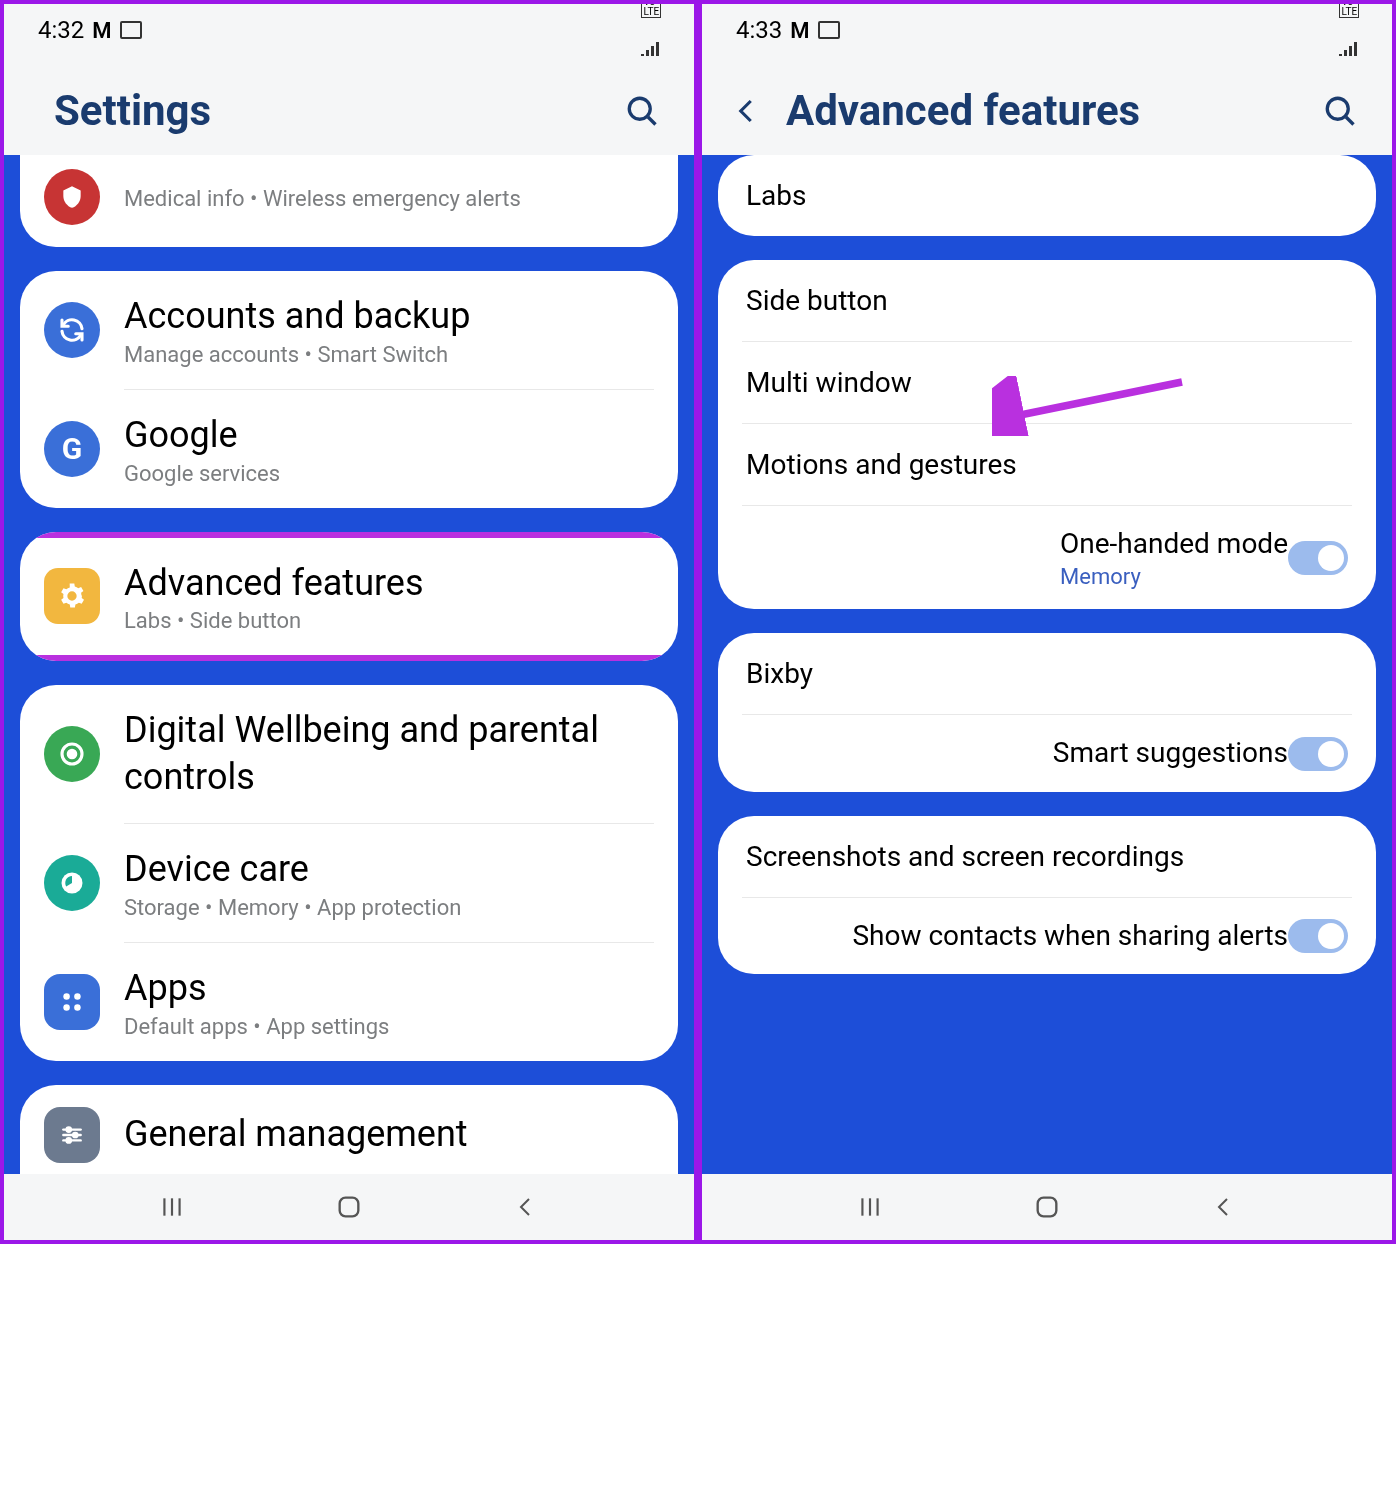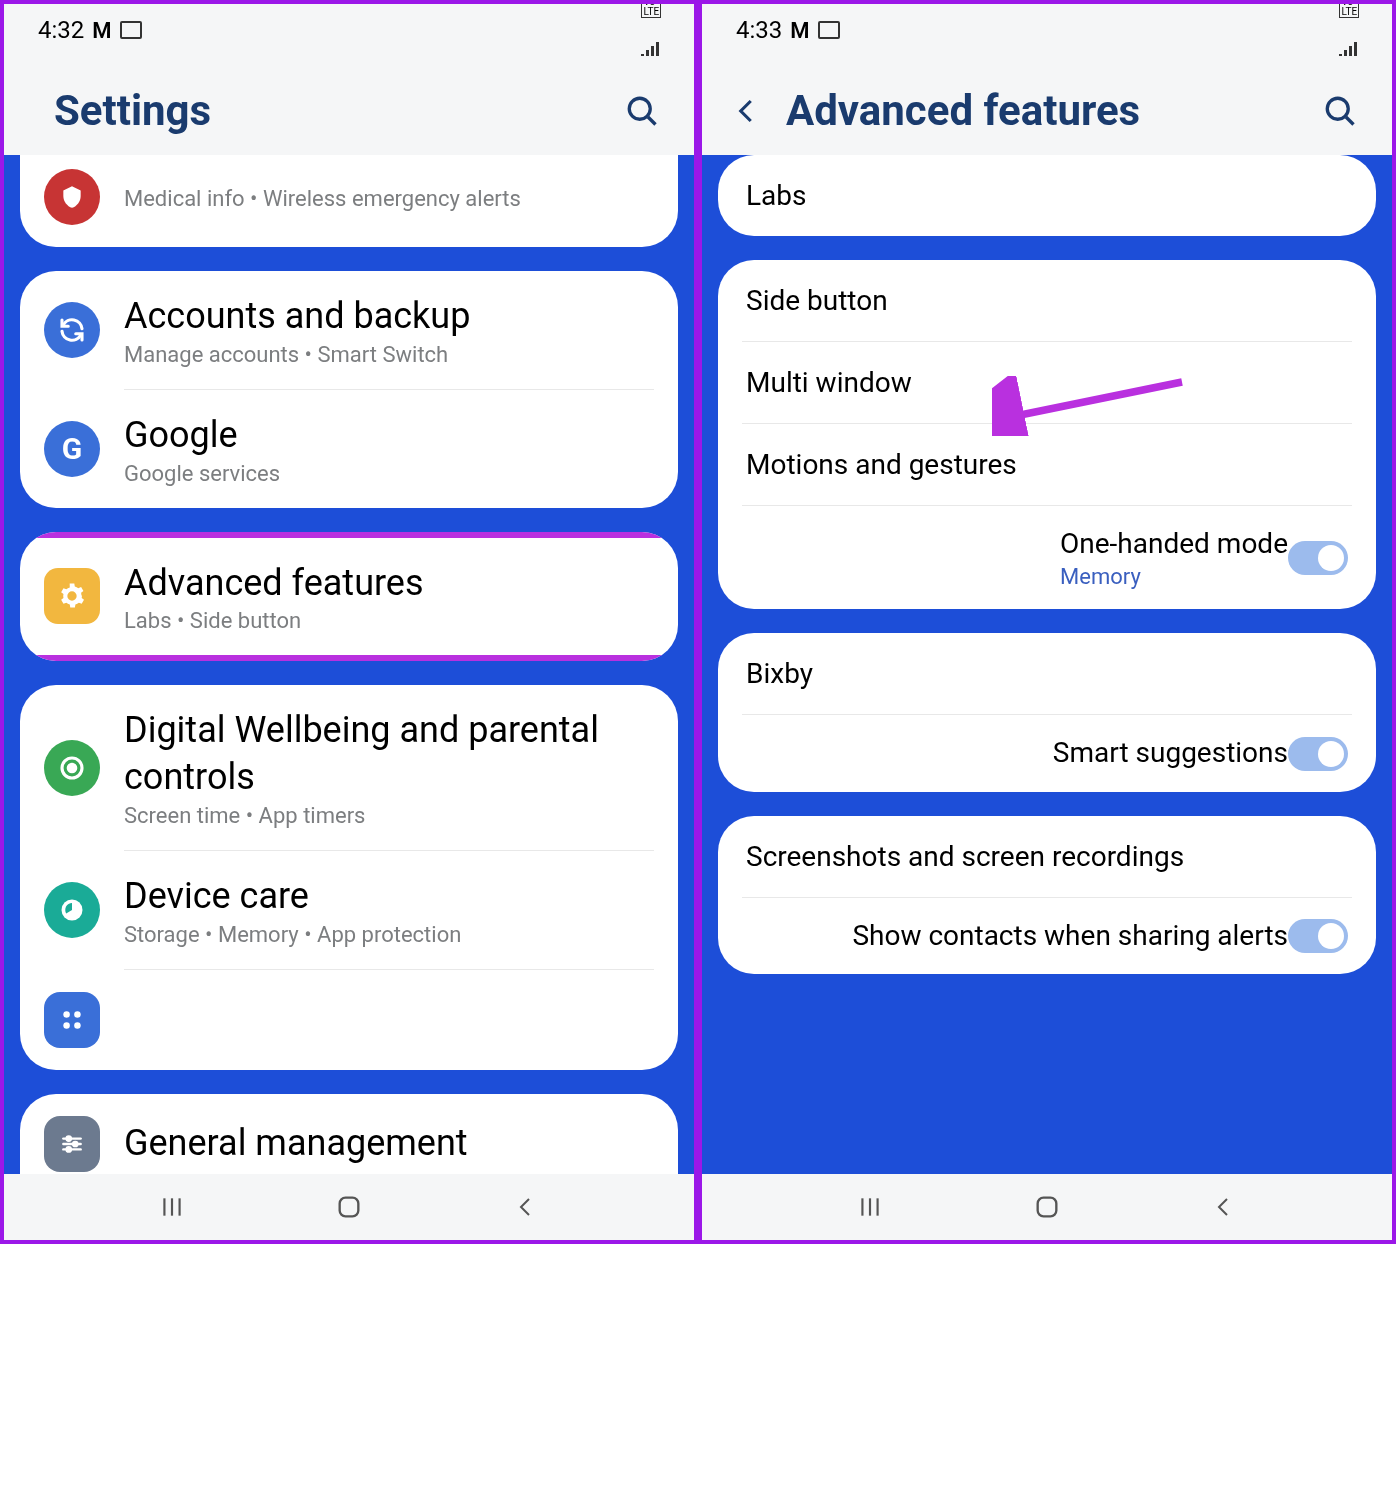--- a/index.html
+++ b/index.html
@@ -251,21 +251,20 @@
     <div class="card">
       <div class="row">
         <div class="row-icon" style="background:#39a855;">
           <svg width="30" height="30" viewBox="0 0 24 24" fill="none" stroke="#fff" stroke-width="2.5">
               <circle cx="12" cy="12" r="8"></circle>
               <circle cx="12" cy="12" r="3" fill="#fff"></circle>
             </svg>
         </div>
         <div class="row-text">
           <div class="row-title">Digital Wellbeing and parental controls</div>
-          <div class="row-sub">Screen time  •  App timers</div>
         </div>
       </div>
       <div class="divider"></div>
       <div class="row">
         <div class="row-icon" style="background:#1aab97;">
           <svg width="28" height="28" viewBox="0 0 24 24" fill="#fff">
               <circle cx="12" cy="12" r="9"></circle>
               <path d="M12 6a6 6 0 00-5 9l5-3z" fill="#1aab97"></path>
             </svg>
         </div>
@@ -276,20 +275,24 @@
       </div>
       <div class="divider"></div>
       <div class="row">
         <div class="row-icon" style="background:#3a6fd8;border-radius:16px;">
           <svg width="26" height="26" viewBox="0 0 24 24" fill="#fff">
               <circle cx="7" cy="7" r="3"></circle>
               <circle cx="17" cy="7" r="3"></circle>
               <circle cx="7" cy="17" r="3"></circle>
               <circle cx="17" cy="17" r="3"></circle>
             </svg>
+        </div>
+        <div class="row-text">
+          <div class="row-title">Apps</div>
+          <div class="row-sub">Default apps  •  App settings</div>
         </div>
       </div>
     </div>
 
     <div class="card card-partial-bottom">
       <div class="row">
         <div class="row-icon" style="background:#6c7a8f;border-radius:16px;">
           <svg width="26" height="26" viewBox="0 0 24 24" fill="none" stroke="#fff" stroke-width="2.2" stroke-linecap="round">
               <line x1="4" y1="7" x2="20" y2="7"></line>
               <circle cx="9" cy="7" r="2" fill="#fff"></circle>

